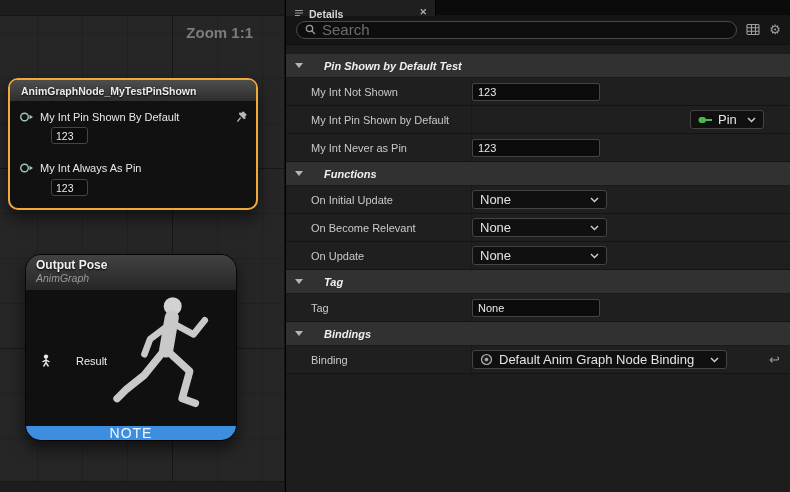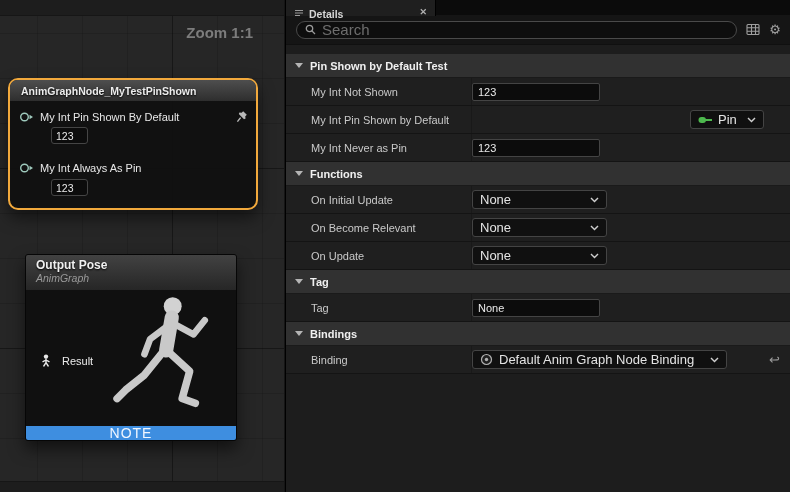--- a/index.html
+++ b/index.html
@@ -42,29 +42,29 @@
   .pin-row.a { top:30px; }
   .pin-row.b { top:82px; }
   .pin-row .tack { margin-left:auto; }
   .pin-val { position:absolute; left:41px; width:37px; height:17px; background:#0c0c0c; border:1px solid #454545; border-radius:3px; color:#eaeaea; font-size:10.5px; padding:0 4px; font-family:"Liberation Sans",sans-serif; }
   .pin-val.a { top:47px; }
   .pin-val.b { top:99px; }
 
   
   .out-node {
     position:absolute; left:25px; top:254px; width:212px; height:187px;
-    border-radius:3px; background:#141414; border:1px solid #060606;
+    border-radius:16px; background:#141414; border:1px solid #060606;
     box-shadow:0 8px 16px rgba(0,0,0,0.55); overflow:hidden;
   }
   .out-hdr { height:35px; background:linear-gradient(#424242,#262626); padding:3px 10px 0; }
   .out-title { font-size:12px; font-weight:bold; color:#f0f0f0; text-shadow:0 1px 2px #000; }
   .out-sub { font-size:10.5px; font-style:italic; color:#9a9a9a; }
   .out-body { position:absolute; left:0; top:35px; right:0; bottom:14px; background:#101010; }
   .mannequin { position:absolute; right:4px; top:2px; width:128px; height:132px; }
-  .result-pin { position:absolute; left:14px; top:64px; display:flex; align-items:center; gap:10px; font-size:11px; color:#ececec; }
+  .result-pin { position:absolute; left:14px; top:64px; display:flex; align-items:center; gap:24px; font-size:11px; color:#ececec; }
   .note-bar {
     position:absolute; left:0; right:0; bottom:0; height:14px; background:#3E8EE0;
     display:flex; align-items:center; justify-content:center;
     font-size:14px; color:#f0f6ff; letter-spacing:1px;
   }
 
   
   .details { position:absolute; left:285px; top:0; width:505px; height:492px; background:#1d1d1d; border-left:1px solid #000; }
 
   .tabbar { height:15px; background:#0b0b0b; display:flex; }
@@ -73,21 +73,21 @@
   .tab.inactive { background:#131313; width:162px; color:#b4b4b4; }
   .tab .close { margin-left:auto; font-size:9px; color:#b0b0b0; line-height:1; }
 
   .searchrow { height:30px; display:flex; align-items:center; gap:9px; padding:0 9px 0 10px; background:#151515; border-bottom:1px solid #101010; }
   .searchbox { flex:1; height:18px; border:1px solid #4a4a4a; border-radius:10px; background:#0e0e0e; display:flex; align-items:center; gap:6px; padding:0 8px; }
   .searchbox input { flex:1; background:transparent; border:none; outline:none; color:#cfcfcf; font-size:15px; font-family:"Liberation Sans",sans-serif; }
   .searchbox input::placeholder { color:#6e6e6e; }
   .gear { font-size:13px; color:#9f9f9f; line-height:1; }
 
   .rows { position:absolute; left:0; top:45px; right:0; bottom:0; background:#1d1d1d; padding-top:9px; }
-  .cat { height:24px; background:#313131; border-bottom:1px solid #1a1a1a; display:flex; align-items:center; gap:7px; padding:0 9px; font-size:11px; font-weight:bold; color:#f0f0f0; }
+  .cat { height:24px; background:#313131; border-bottom:1px solid #1a1a1a; display:flex; align-items:center; gap:21px; padding:0 9px; font-size:11px; font-weight:bold; color:#f0f0f0;font-style:italic; }
   .tri { width:0; height:0; border-left:4px solid transparent; border-right:4px solid transparent; border-top:5px solid #b5b5b5; }
   .prop { height:28px; background:#1f1f1f; border-bottom:1px solid #141414; display:flex; align-items:center; }
   .plabel { flex:0 0 185px; padding-left:25px; font-size:11px; color:#c9c9c9; white-space:nowrap; }
   .pval { flex:1; height:100%; display:flex; align-items:center; padding-right:10px; border-left:1px solid #191919; padding-left:0; }
 
   .tin { width:128px; height:18px; background:#0c0c0c; border:1px solid #444444; border-radius:2px; color:#eaeaea; font-size:11px; padding:0 5px; font-family:"Liberation Sans",sans-serif; }
   .dd { height:19px; background:#101010; border:1px solid #444444; border-radius:3px; display:flex; align-items:center; gap:6px; padding:0 7px; font-size:13px; color:#e4e4e4; }
   .dd-none { width:135px; }
   .dd .chev { margin-left:auto; display:flex; }
   .dd-pin { margin-left:auto; margin-right:16px; width:74px; }

